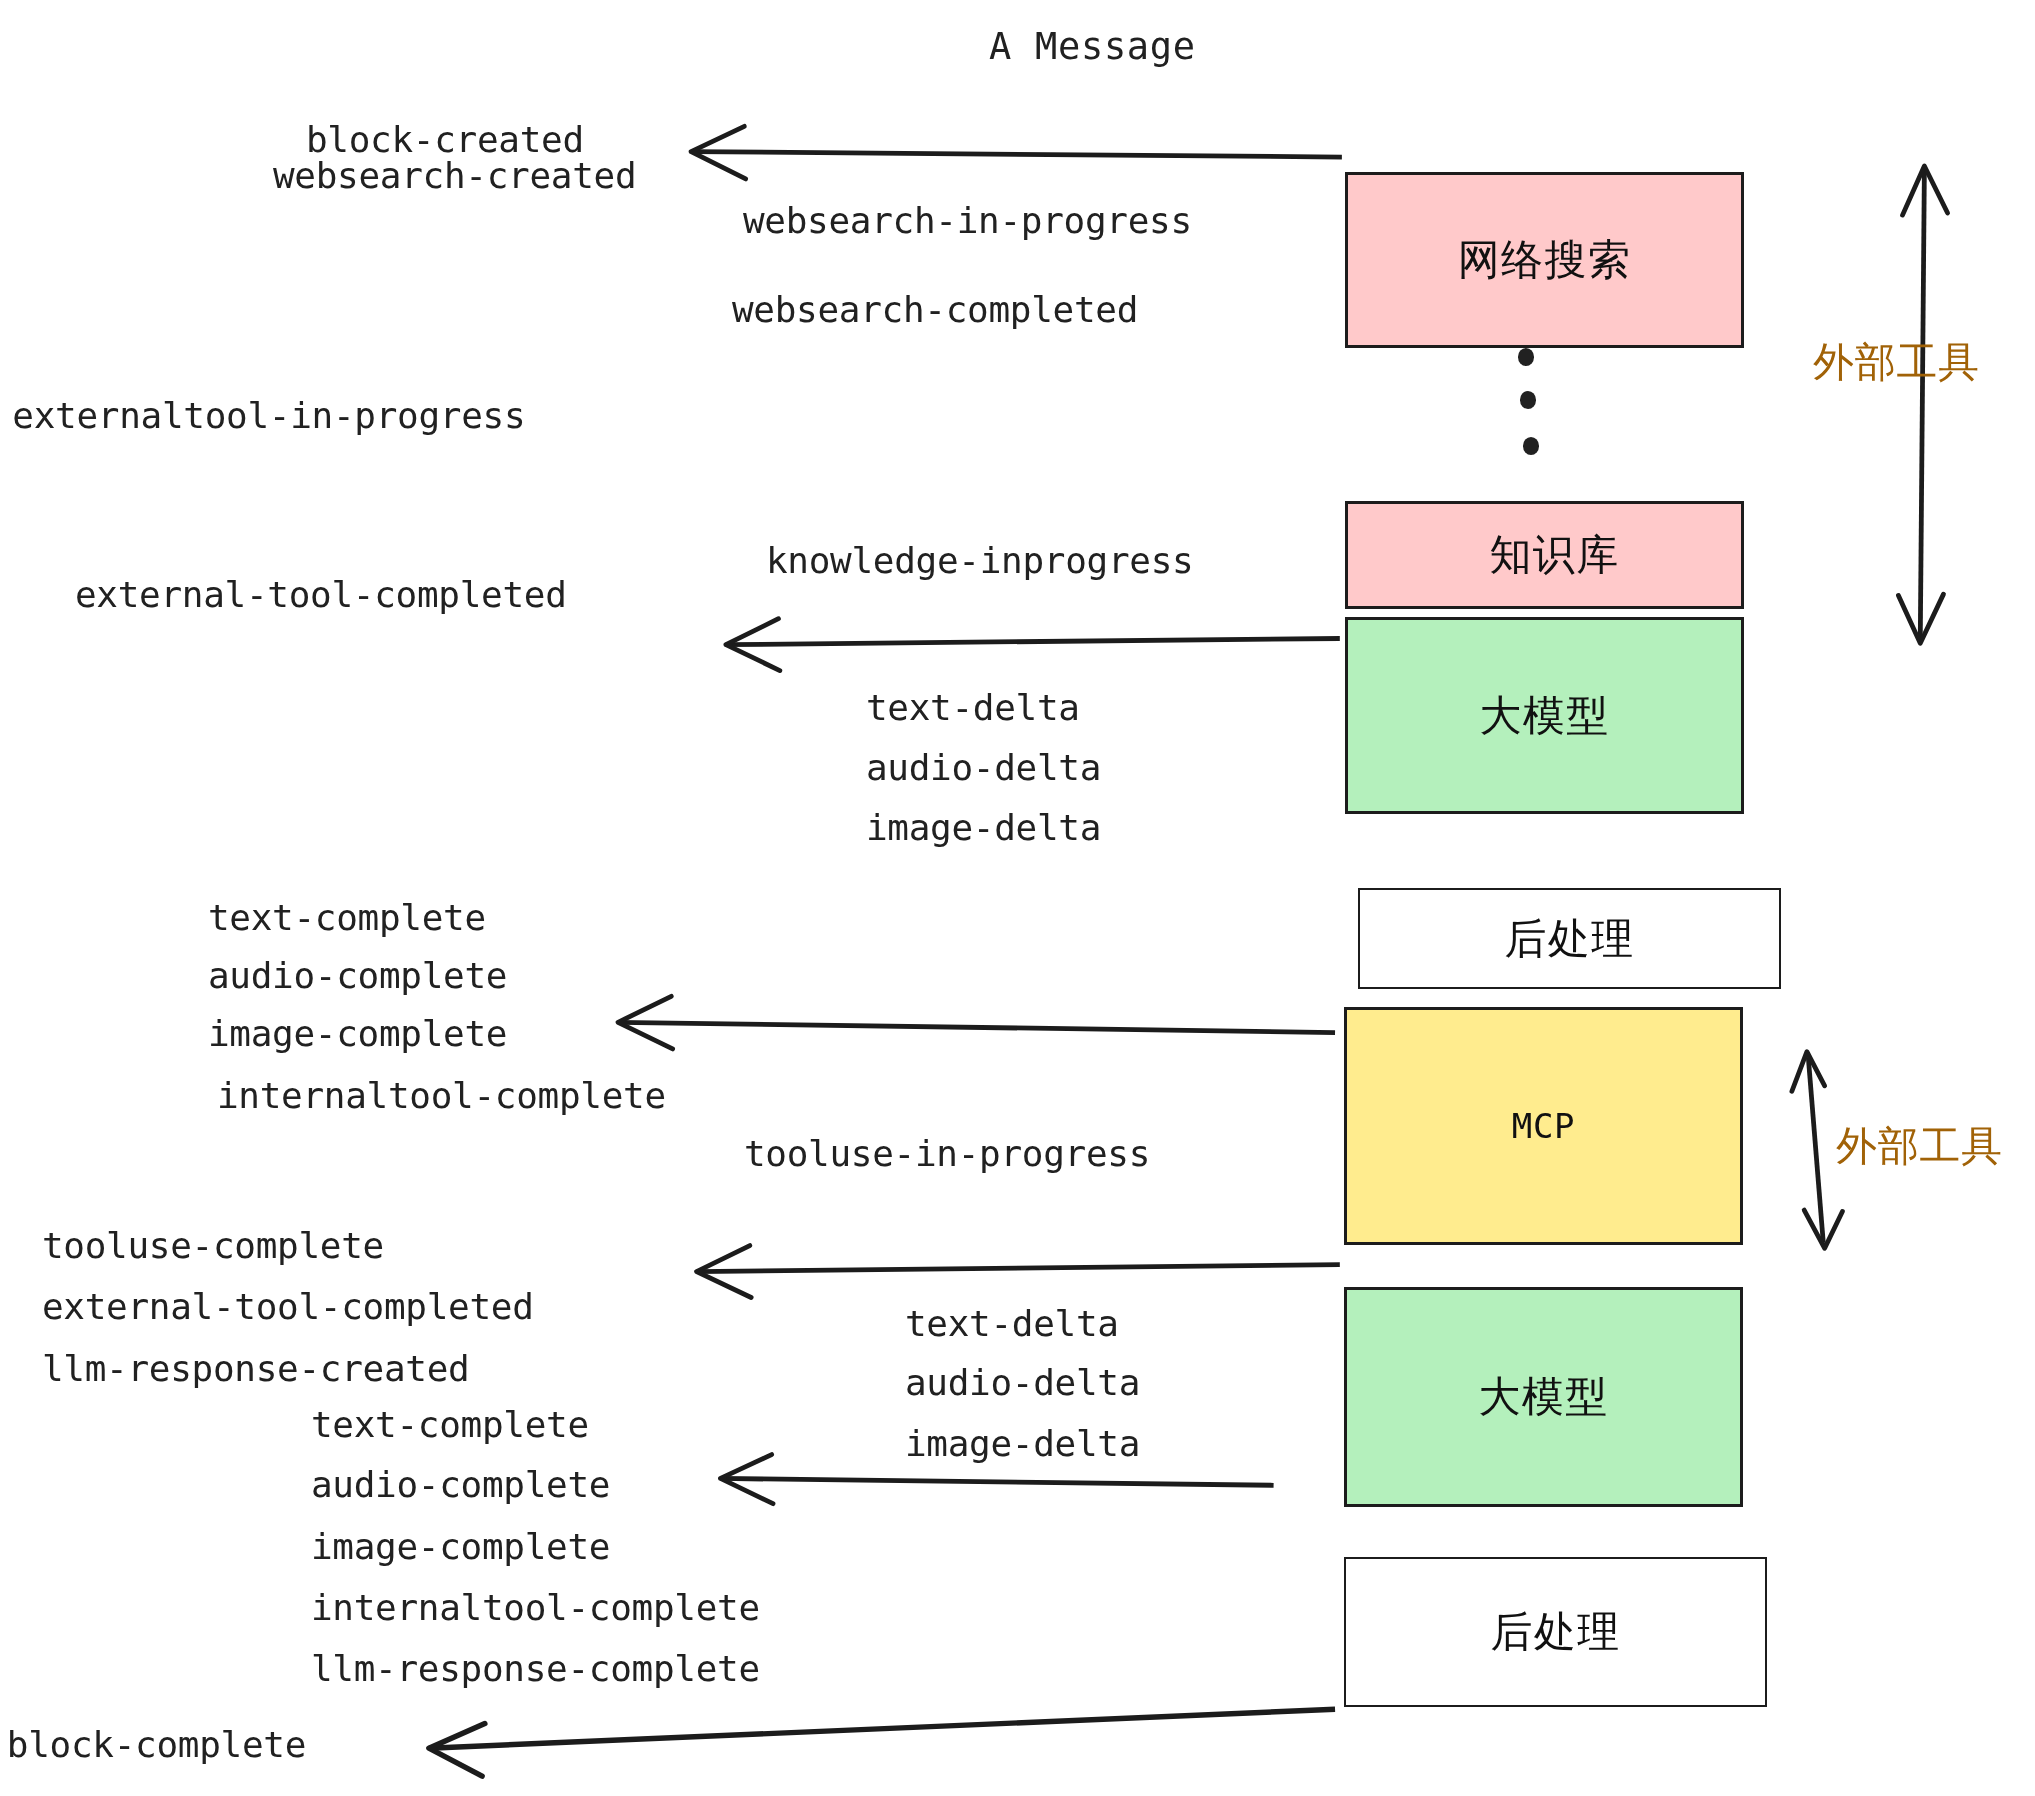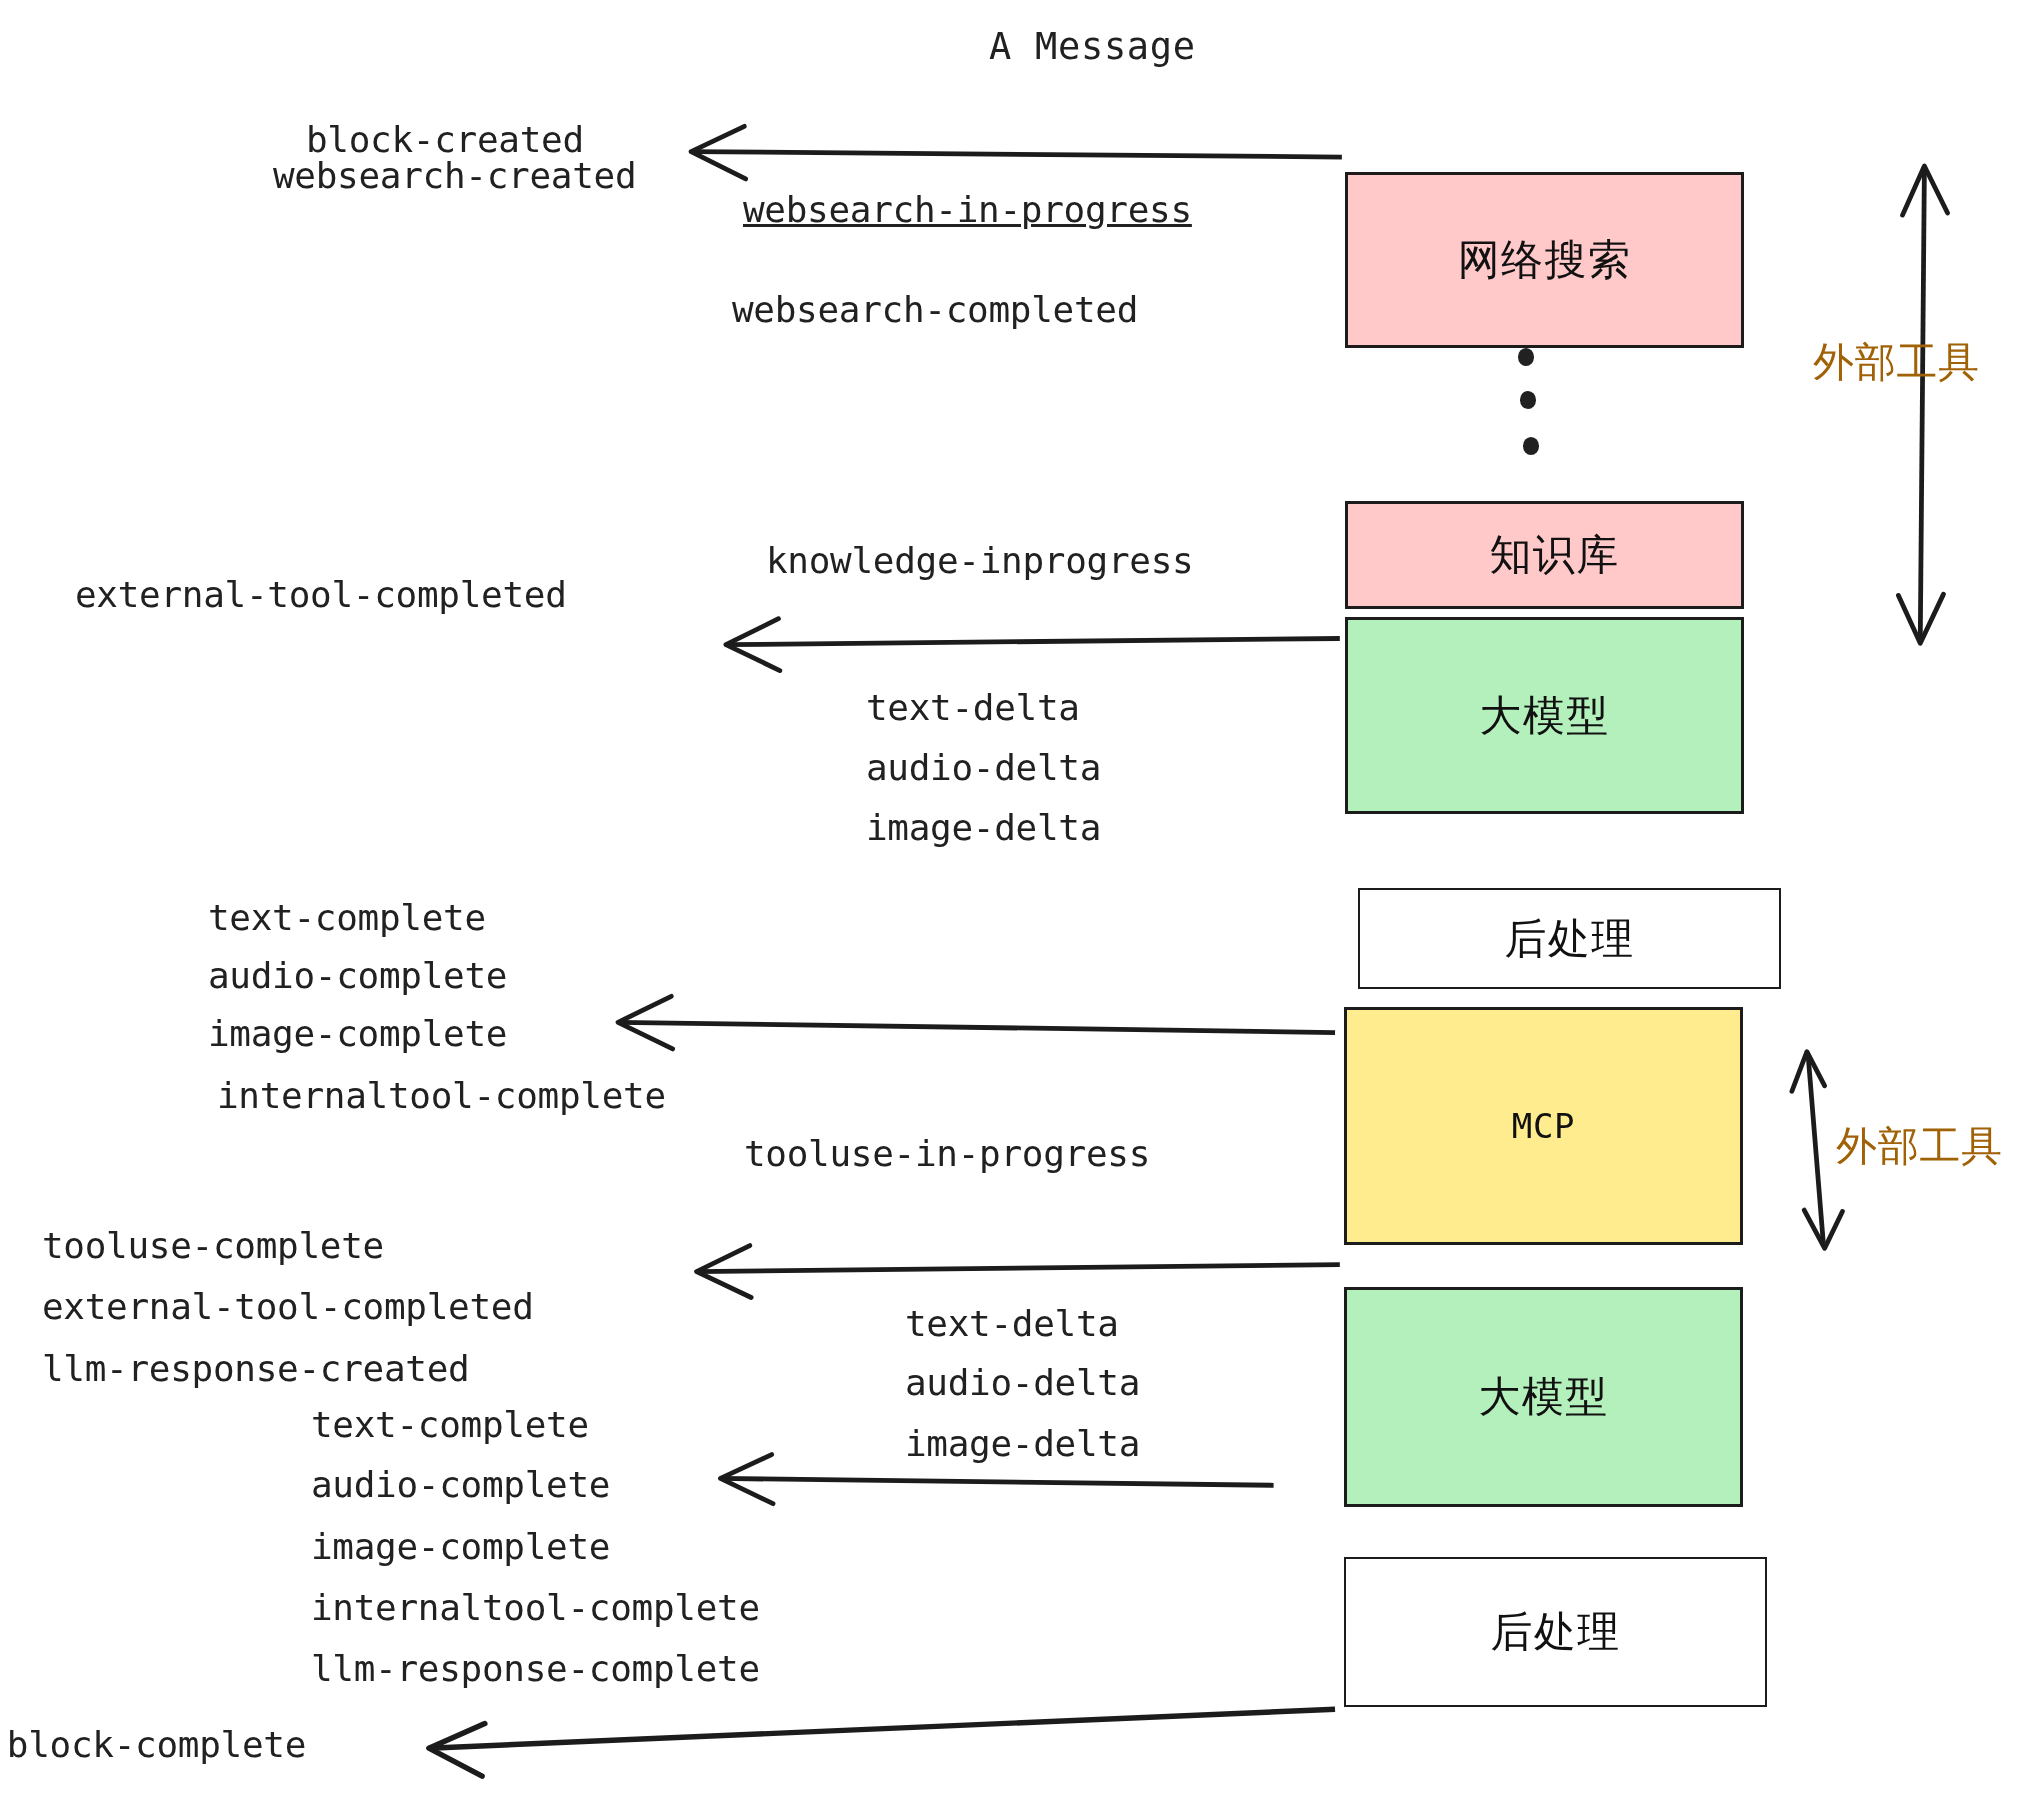--- a/index.html
+++ b/index.html
@@ -143,23 +143,24 @@
 
   <div class="node" style="left:1344px;top:1557px;width:423px;height:150px;background:#FFFFFF;border-width:2.7px;">
     <span>后处理</span>
   </div>
 
   <div class="sidelabel" style="left:1813px;top:335px;">外部工具</div>
   <div class="sidelabel" style="left:1836px;top:1119px;">外部工具</div>
 
   <div class="evt" style="left:306px;top:98px;margin-top:24px;">block-created</div>
   <div class="evt" style="left:273px;top:158px;">websearch-created</div>
-  <div class="evt" style="left:743px;top:192px;text-decoration:underline;">websearch-in-progress</div>
+  <div class="evt" style="left:743px;top:203px;">websearch-in-progress</div>
   <div class="evt" style="left:732px;top:292px;">websearch-completed</div>
 
+  <div class="evt" style="left:12.3px;top:398px;">externaltool-in-progress</div>
 
   <div class="evt" style="left:766px;top:543px;">knowledge-inprogress</div>
   <div class="evt" style="left:75px;top:577px;">external-tool-completed</div>
 
   <div class="evt" style="left:866px;top:690px;">text-delta</div>
   <div class="evt" style="left:866px;top:750px;">audio-delta</div>
   <div class="evt" style="left:866px;top:810px;">image-delta</div>
 
   <div class="evt" style="left:208px;top:900px;">text-complete</div>
   <div class="evt" style="left:208px;top:958px;">audio-complete</div>

